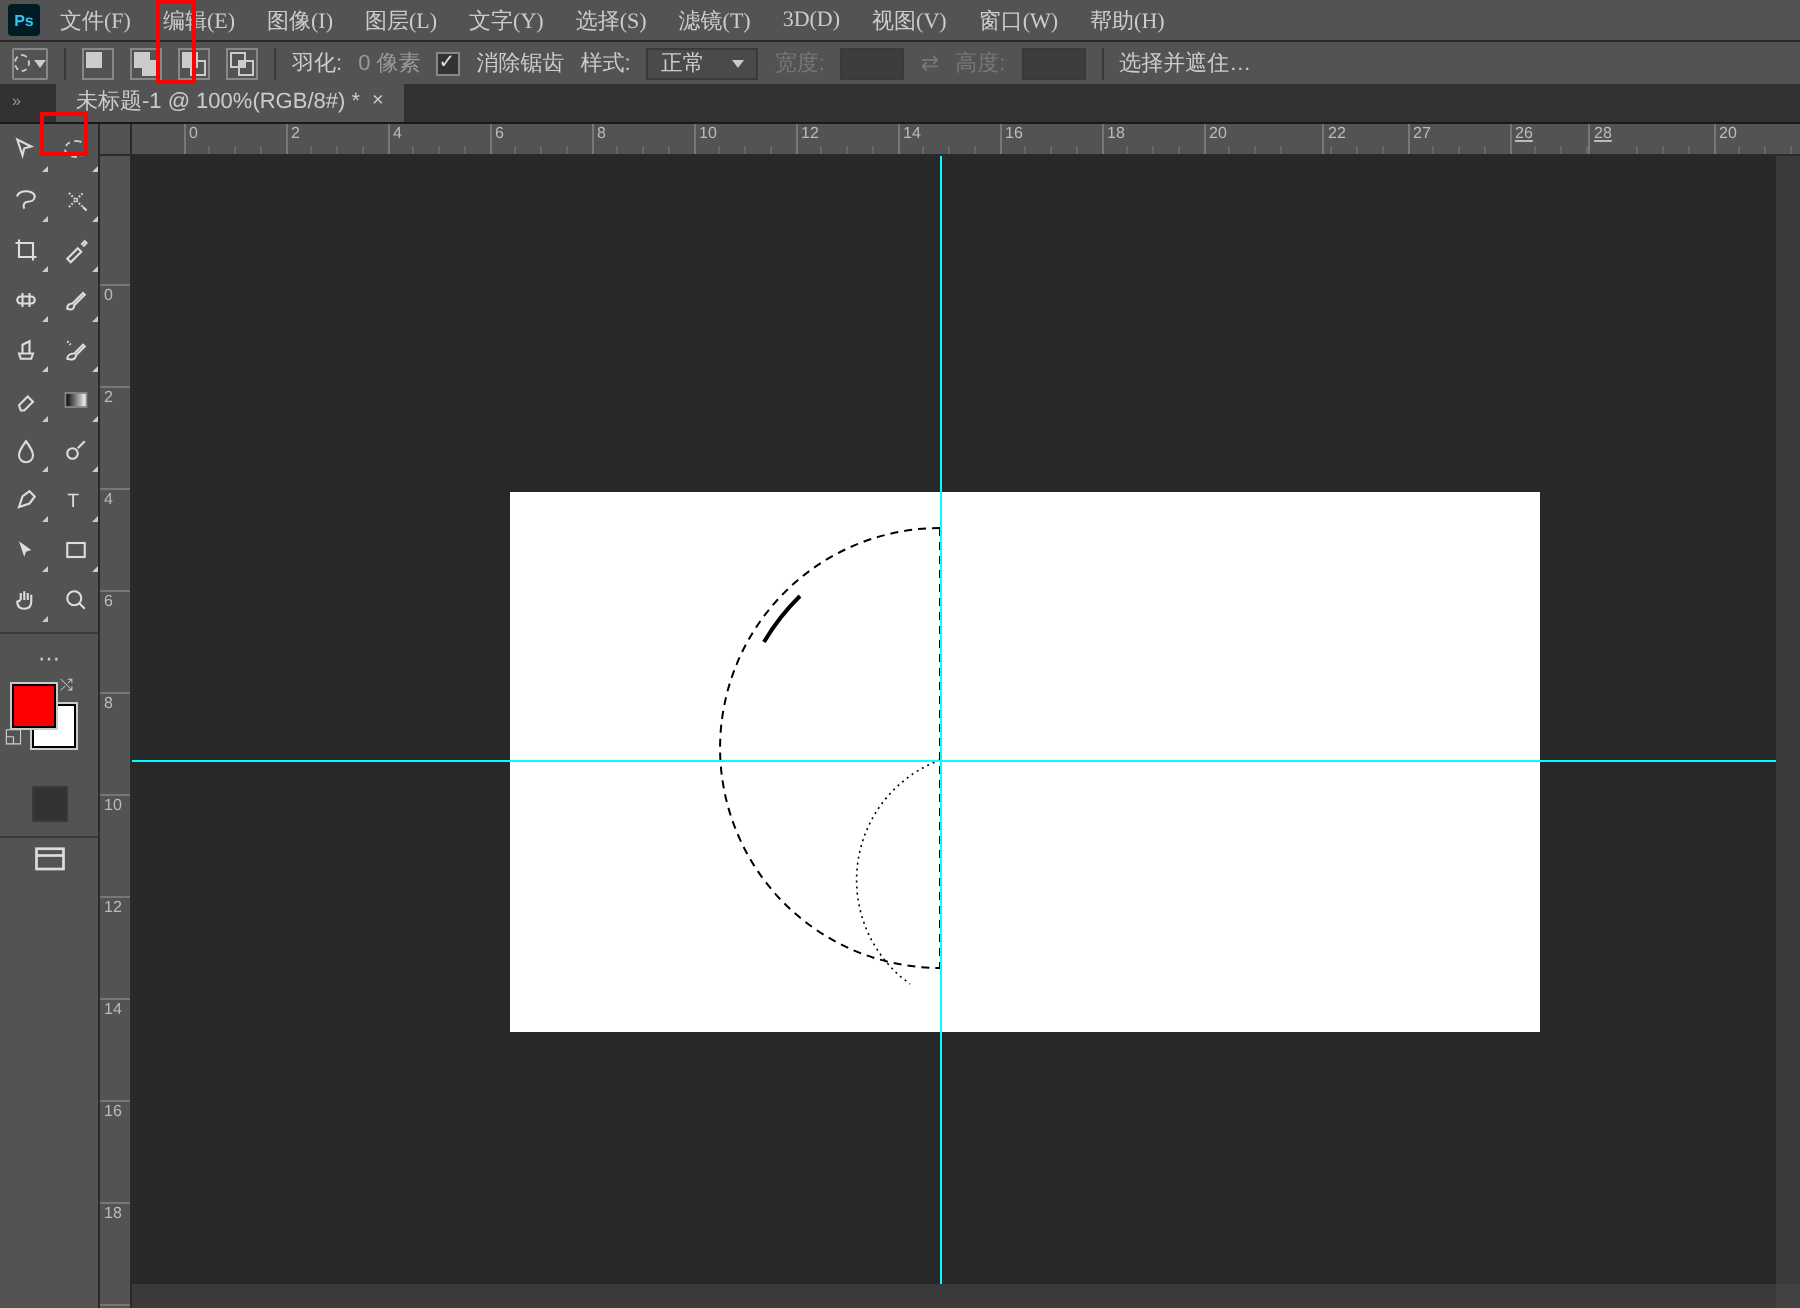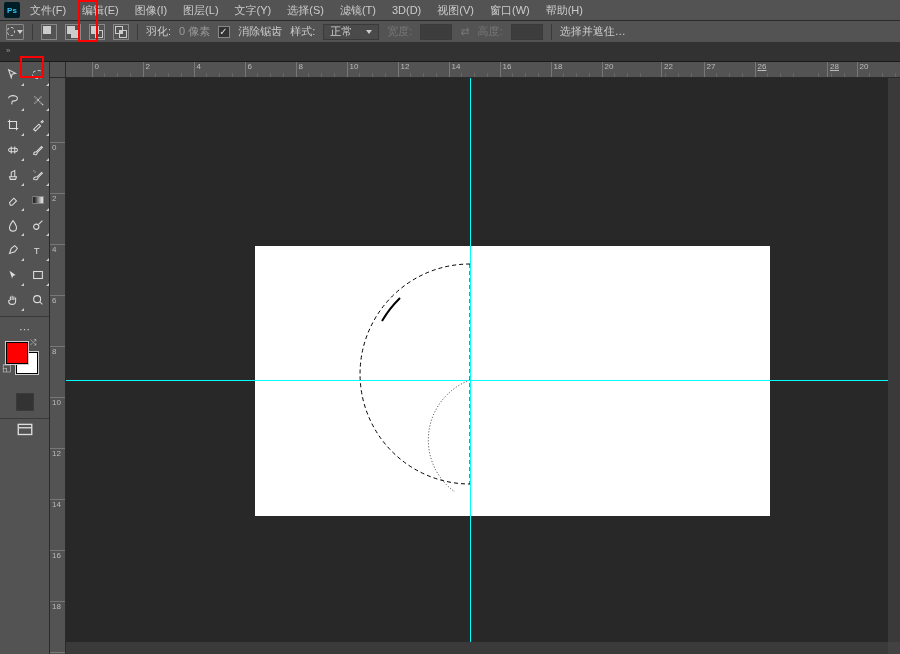--- a/index.html
+++ b/index.html
@@ -1,20 +1,20 @@
 <!DOCTYPE html>
 <html><head>
 <meta charset="utf-8">
 <style>
 * { margin: 0; padding: 0; box-sizing: border-box; font-family: "Microsoft YaHei", sans-serif; font-size: 11px; }
 body { background: #323232; color: #cccccc; width: 900px; height: 654px; overflow: hidden; position: relative; }
 
 .menubar { height: 20px; background: #535353; display: flex; align-items: center; padding-left: 4px; gap: 4px; position: relative; }
 .menubar .app-icon { width: 16px; height: 16px; background: #001d26; border-radius: 2px; color: #31c5f0; display: flex; align-items: center; justify-content: center; font-size: 8px; font-weight: bold; }
-.menubar .menu-item { padding: 2px 6px; cursor: pointer; }
+.menubar .menu-item { padding: 2px 6px; cursor: pointer; font-family: Liberation Serif, serif; }
 .highlight-red { position: absolute; border: 2px solid red; pointer-events: none; }
 .highlight-menu { top: 0; left: 78px; width: 20px; height: 42px; }
 .highlight-tool { top: 56px; left: 20px; width: 24px; height: 22px; }
 
 .optbar { height: 22px; background: #535353; border-top: 1px solid #2a2a2a; display: flex; align-items: center; padding-left: 6px; gap: 8px; }
 .optbar .ico { width: 18px; height: 16px; border: 1px solid #888; border-radius: 1px; display: flex; align-items: center; justify-content: center; background: #535353; }
 .ellipse-icon { width: 12px; height: 9px; border: 1px dashed #ccc; border-radius: 50%; }
 .tri-down { width: 0; height: 0; border-left: 3px solid transparent; border-right: 3px solid transparent; border-top: 4px solid #ccc; margin-left: 2px; }
 .sep { width: 1px; height: 16px; background: #3a3a3a; }
 .opt-label { color: #cccccc; }
@@ -128,20 +128,24 @@
   <div class="num-field"></div>
   <span style="color:#777">⇄</span>
   <span class="opt-label" style="color:#777">高度:</span>
   <div class="num-field"></div>
   <div class="sep"></div>
   <span class="opt-label">选择并遮住…</span>
 </div>
 
 <div class="tabbar">
   <span class="collapse-handle">»</span>
+  <div class="doc-tab">
+    <span>未标题-1 @ 100%(RGB/8#) *</span>
+    <span class="close">×</span>
+  </div>
 </div>
 
 <div class="ruler-corner"></div>
 
 <div class="main">
 
   <div class="tools-panel">
     <div class="tool-grid">
       <div class="tool-cell">
           <svg class="tool-ico icon-svg" viewBox="0 0 16 16">
@@ -360,21 +364,21 @@
         <div class="small-tick" style="left: 612px;"></div>
         <div class="small-tick" style="left: 624.75px;"></div>
         <div class="tick" style="left: 637.5px;">27</div>
         <div class="small-tick" style="left: 650.25px;"></div>
         <div class="small-tick" style="left: 663px;"></div>
         <div class="small-tick" style="left: 675.75px;"></div>
         <div class="tick" style="left: 688.5px; text-decoration: underline;">26</div>
         <div class="small-tick" style="left: 701.25px;"></div>
         <div class="small-tick" style="left: 714px;"></div>
         <div class="small-tick" style="left: 726.75px;"></div>
-        <div class="tick" style="left: 761px; text-decoration: underline;">28</div>
+        <div class="tick" style="left: 728px; text-decoration: underline;">28</div>
         <div class="small-tick" style="left: 752.25px;"></div>
         <div class="small-tick" style="left: 765px;"></div>
         <div class="small-tick" style="left: 777.75px;"></div>
         <div class="tick" style="left: 790.5px;">20</div>
         <div class="small-tick" style="left: 803.25px;"></div>
         <div class="small-tick" style="left: 816px;"></div>
         <div class="small-tick" style="left: 828.75px;"></div>
       </div>
     <div class="canvas-wrap">
       <div class="canvas">

